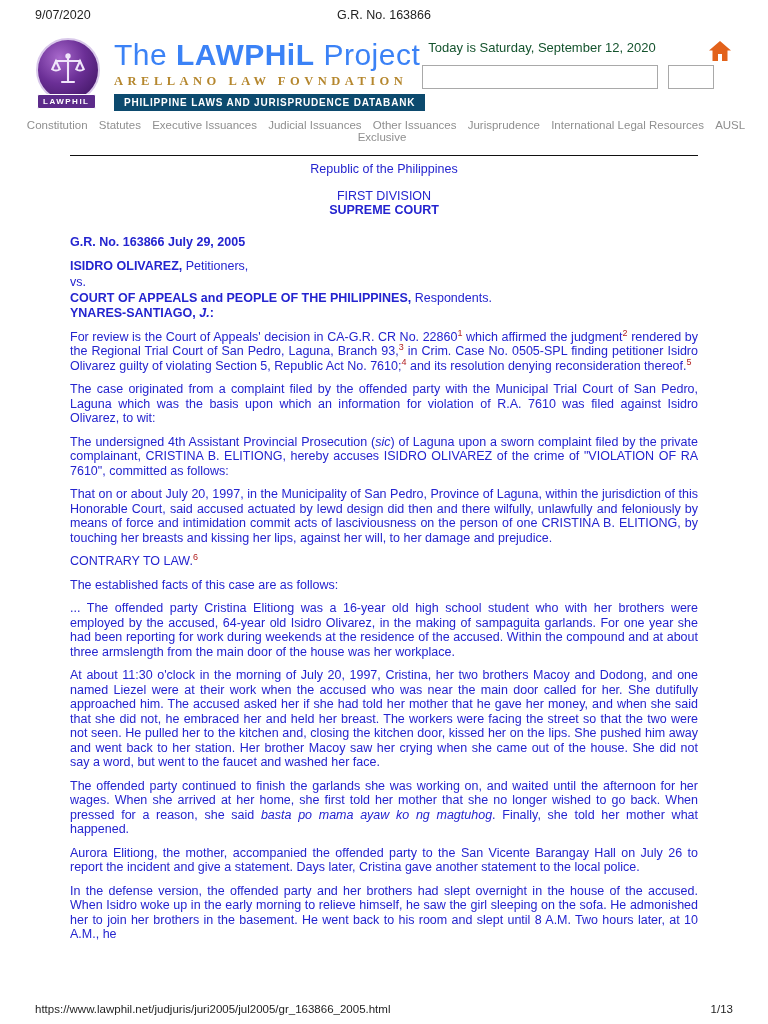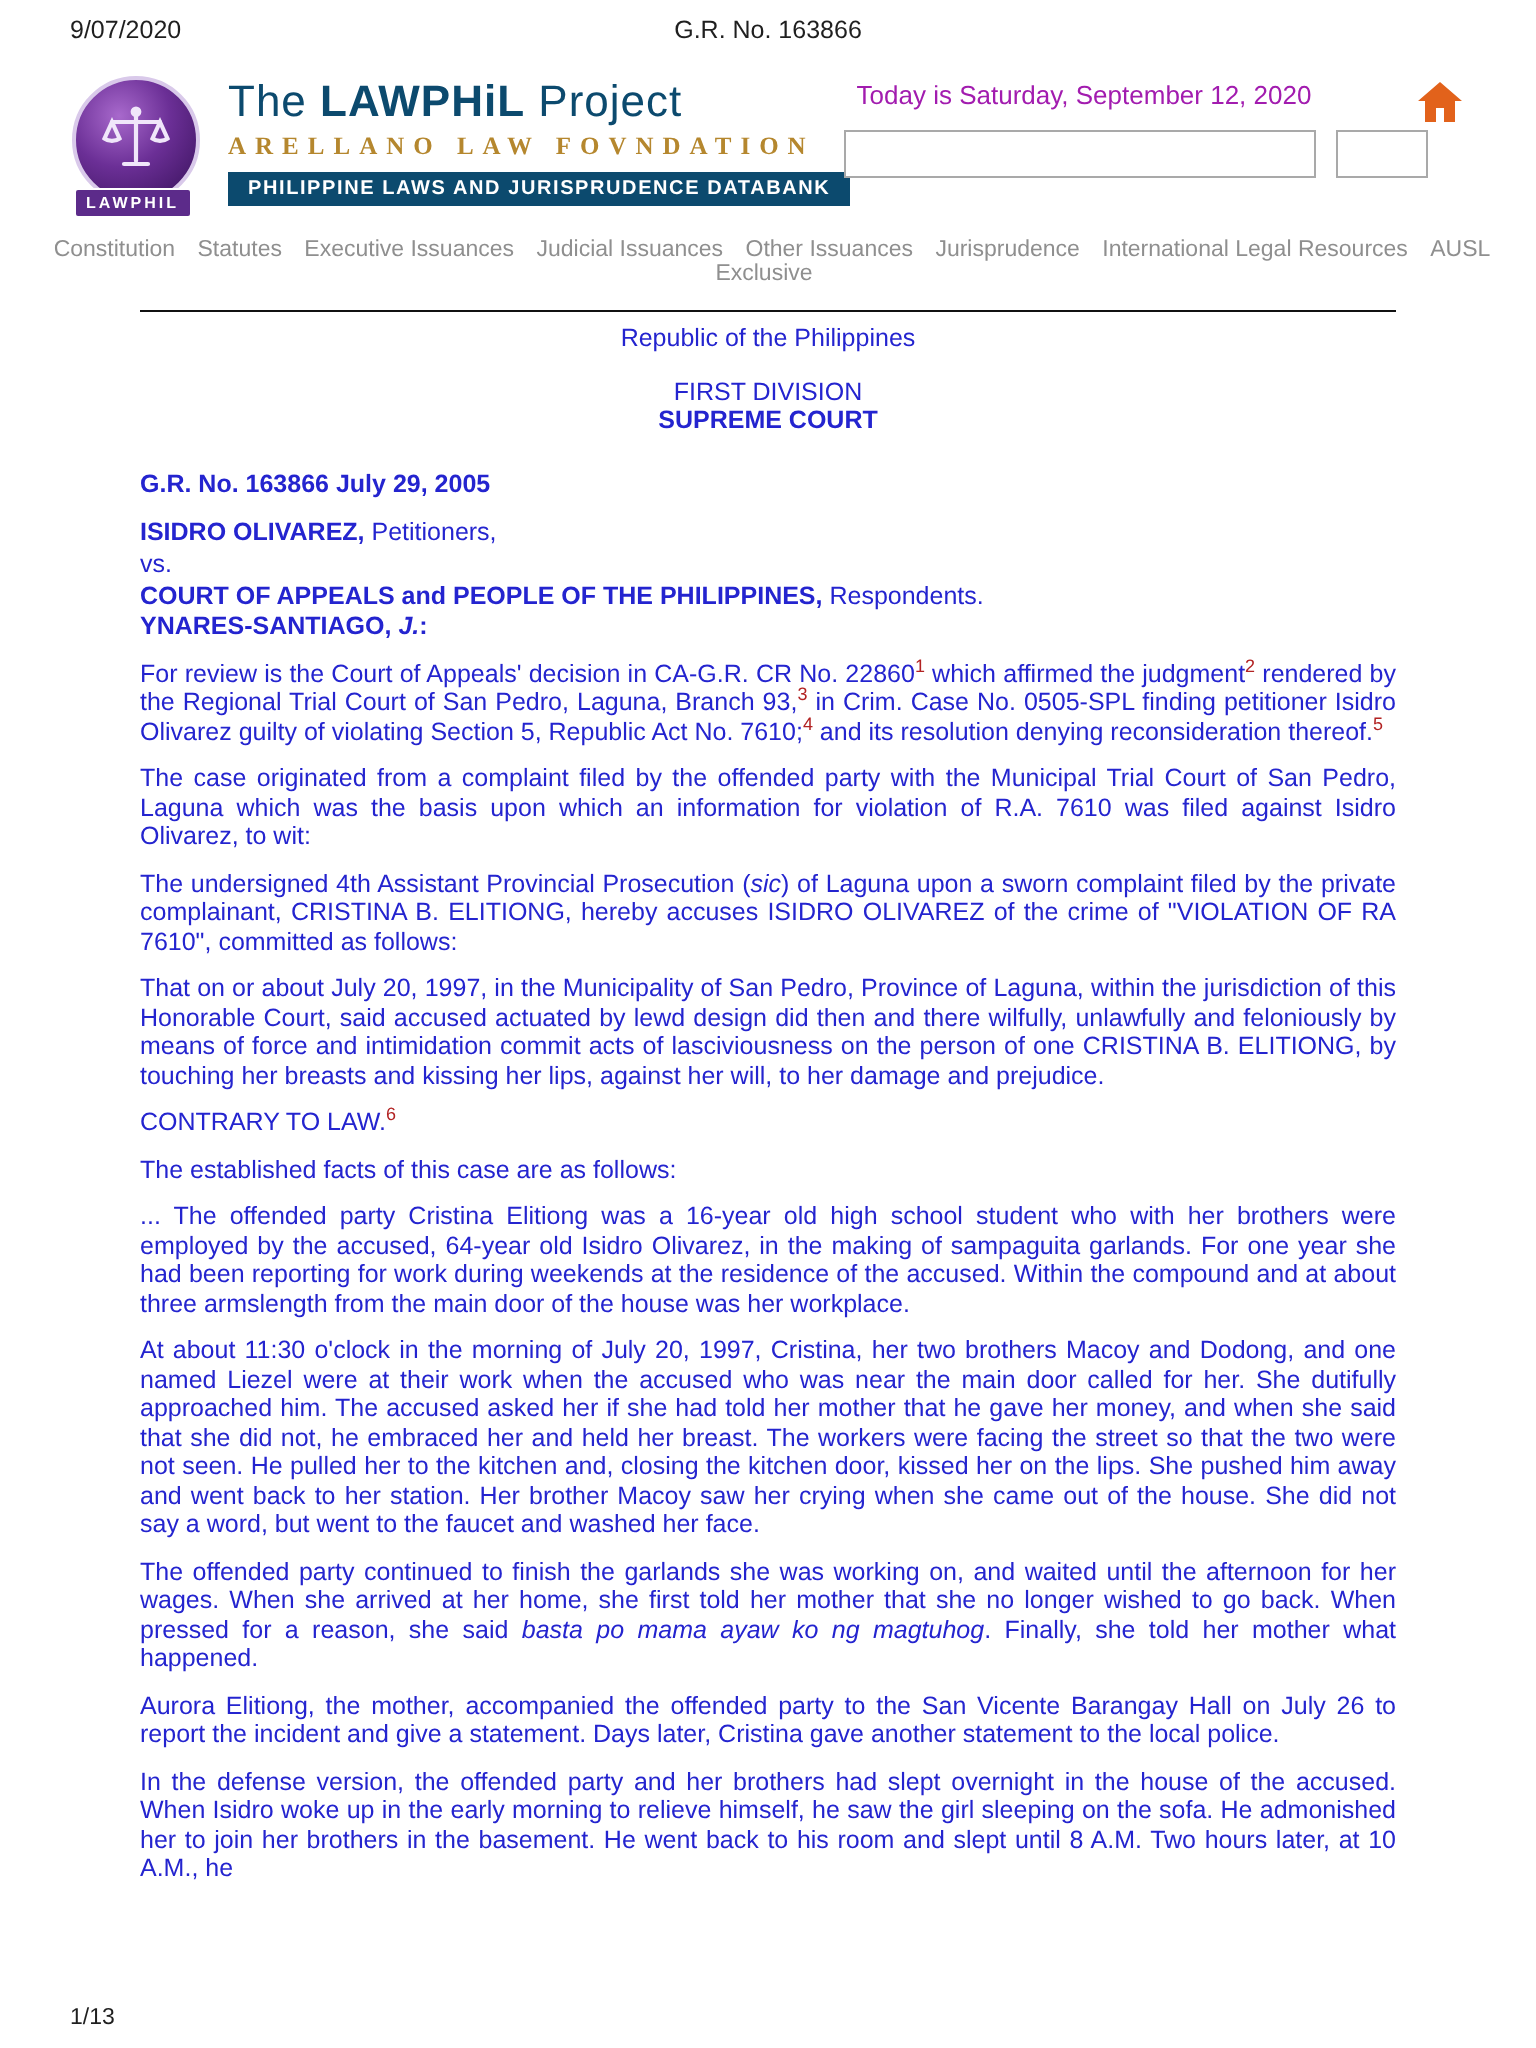--- a/index.html
+++ b/index.html
@@ -23,32 +23,32 @@
     width: 64px; height: 64px; border-radius: 50%;
     background: radial-gradient(circle at 36% 30%, #a869cc 0%, #6b2f96 45%, #361058 100%);
     border: 2px solid #d9c9ea; display: flex; align-items: center; justify-content: center;
   }
   .logo-ribbon {
     position: absolute; top: 56px; left: 1px; background: #5c2b8a; color: #fff;
     font-size: 8px; font-weight: bold; letter-spacing: 1.5px; padding: 2px 5px;
     border: 1px solid #fff; border-radius: 2px;
   }
   .title-block { margin-left: 78px; padding-top: 2px; }
-  .site-title { font-size: 22px; color: #0c4a6e; line-height: 1; letter-spacing: 0.5px; }
+  .site-title { font-size: 30px; color: #3b82f6; line-height: 1; letter-spacing: 0.5px; }
   .t-law { font-weight: bold; }
   .foundation {
     font-family: "Liberation Serif", serif; color: #b5872e; font-weight: bold;
     font-size: 12.5px; letter-spacing: 4.5px; margin-top: 4px;
   }
   .banner {
     display: inline-block; background: #0c4a6e; color: #ffffff;
     font-size: 10px; font-weight: bold; letter-spacing: 0.8px; padding: 3px 10px; margin-top: 5px;
   }
   .right-area { position: absolute; right: 18px; top: 2px; width: 292px; }
-  .today { color: #a21caf; font-size: 13px; width: 240px; text-align: center; }
+  .today { color: #14532d; font-size: 13px; width: 240px; text-align: center; }
   .search-row { display: flex; gap: 10px; margin-top: 10px; }
   .search-input { width: 236px; height: 24px; border: 1px solid #a9a9a9; background: #fff; padding: 0 4px; font-size: 12px; }
   .search-button { width: 46px; height: 24px; border: 1px solid #a9a9a9; background: #ffffff; cursor: pointer; }
   .home { position: absolute; right: 0; top: 2px; width: 24px; height: 22px; cursor: pointer; }
 
   
   .nav { position: absolute; top: 119px; left: 0; right: 0; text-align: center; color: #8f8f8f; font-size: 11.5px; }
   .nav span { margin: 0 4px; cursor: pointer; }
 
   .rule { position: absolute; top: 155px; left: 70px; right: 70px; border-top: 1.6px solid #111; }
@@ -159,16 +159,17 @@
         <p class="body-par"><span>The established facts of this case are as follows:</span></p>
         <p class="body-par"><span>... The offended party Cristina Elitiong was a 16-year old high school student who with her brothers were employed by the accused, 64-year old Isidro Olivarez, in the making of sampaguita garlands. For one year she had been reporting for work during weekends at the residence of the accused. Within the compound and at about three armslength from the main door of the house was her workplace.</span></p>
         <p class="body-par"><span>At about 11:30 o'clock in the morning of July 20, 1997, Cristina, her two brothers Macoy and Dodong, and one named Liezel were at their work when the accused who was near the main door called for her. She dutifully approached him. The accused asked her if she had told her mother that he gave her money, and when she said that she did not, he embraced her and held her breast. The workers were facing the street so that the two were not seen. He pulled her to the kitchen and, closing the kitchen door, kissed her on the lips. She pushed him away and went back to her station. Her brother Macoy saw her crying when she came out of the house. She did not say a word, but went to the faucet and washed her face.</span></p>
         <p class="body-par"><span>The offended party continued to finish the garlands she was working on, and waited until the afternoon for her wages. When she arrived at her home, she first told her mother that she no longer wished to go back. When pressed for a reason, she said </span><i>basta po mama ayaw ko ng magtuhog</i><span>. Finally, she told her mother what happened.</span></p>
         <p class="body-par"><span>Aurora Elitiong, the mother, accompanied the offended party to the San Vicente Barangay Hall on July 26 to report the incident and give a statement. Days later, Cristina gave another statement to the local police.</span></p>
         <p class="body-par"><span>In the defense version, the offended party and her brothers had slept overnight in the house of the accused. When Isidro woke up in the early morning to relieve himself, he saw the girl sleeping on the sofa. He admonished her to join her brothers in the basement. He went back to his room and slept until 8 A.M. Two hours later, at 10 A.M., he</span></p>
       </div>
   </div>
 
   <div class="print-footer">
+    <span>https://www.lawphil.net/judjuris/juri2005/jul2005/gr_163866_2005.html</span>
     <span>1/13</span>
   </div>
 
 </div>
 
 </body></html>

